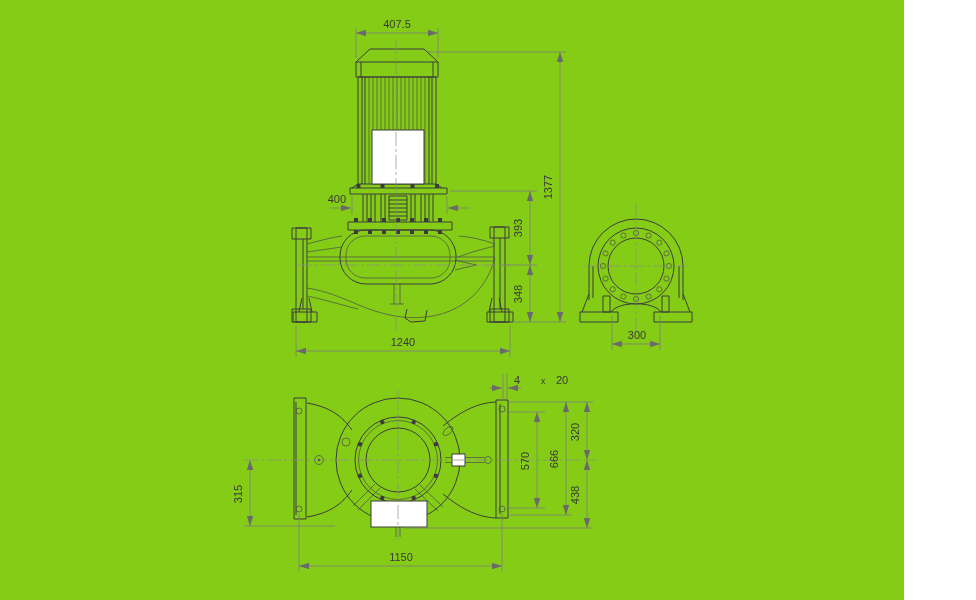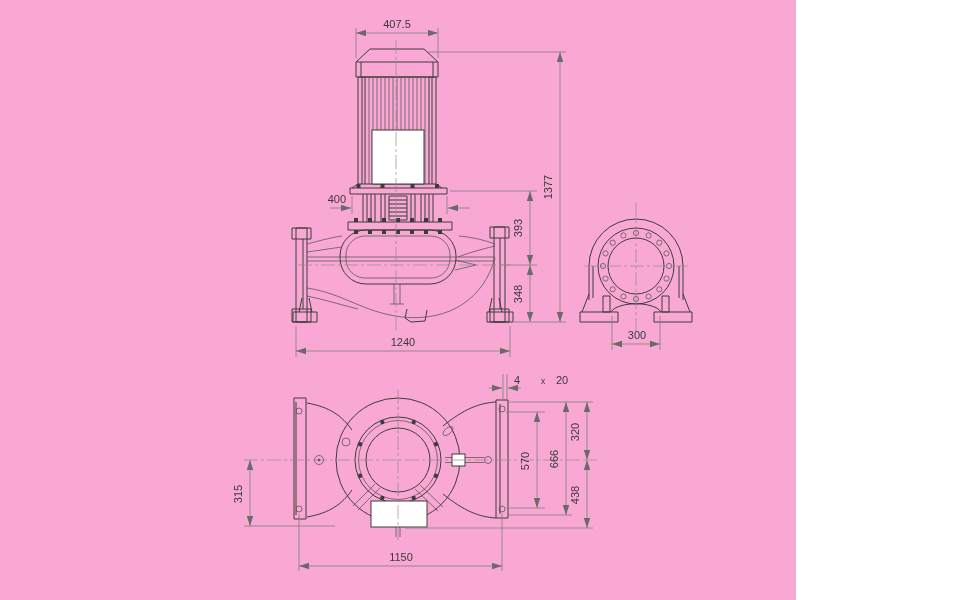--- a/index.html
+++ b/index.html
@@ -1,16 +1,16 @@
 <!DOCTYPE html>
 <html><head>
 <meta charset="utf-8">
 <style>
   html,body{margin:0;padding:0;background:#ffffff;}
-  .stage{width:796px;height:600px;background:#f9a8d4;position:relative;overflow:hidden;}
+  .stage{width:904px;height:600px;background:#84cc16;position:relative;overflow:hidden;}
   svg text{font-family:"Liberation Sans","DejaVu Sans",sans-serif;font-size:11px;fill:#3a3a3a;}
   svg text.small{font-size:8.5px;}
   .ol{stroke:#3c3c3c;fill:none;stroke-width:1;}
   .olt{stroke:#4a4a4a;fill:none;stroke-width:0.7;}
   .fl{fill:#3c3c3c;stroke:none;}
   .wf{fill:#ffffff;stroke:#3c3c3c;stroke-width:1;}
   .dl{stroke:#7d7d7d;fill:none;stroke-width:0.8;}
   .cl{stroke:#8c8c8c;fill:none;stroke-width:0.7;stroke-dasharray:14 3 3 3;}
 </style>
 </head>

